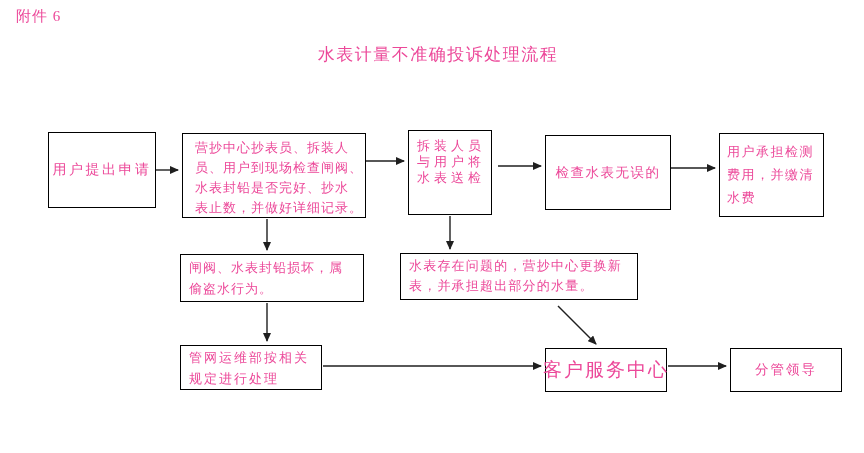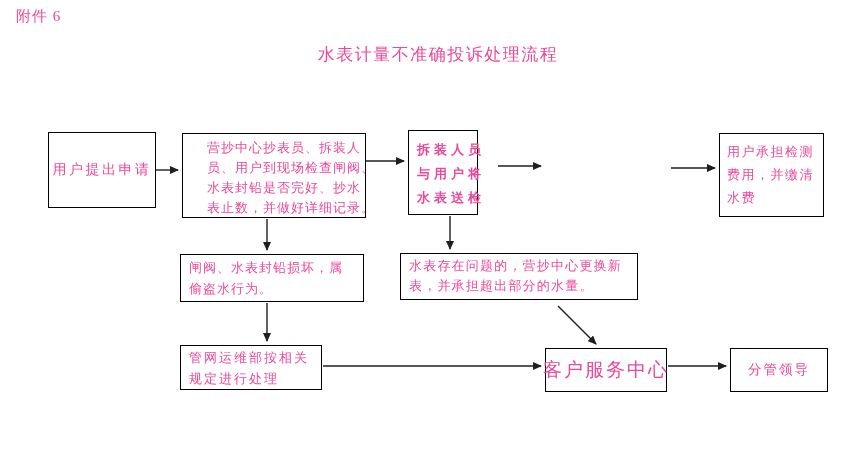--- a/index.html
+++ b/index.html
@@ -53,29 +53,29 @@
     display: flex;
     align-items: center;
     justify-content: center;
     white-space: nowrap;
   }
   .node.multi {
     white-space: pre;
   }
   
   .n-apply            { left: 48px;  top: 132px; width: 108px; height: 76px; letter-spacing: 2.5px; font-size: 14px; }
-  .n-site-check       { left: 182px; top: 133px; width: 184px; height: 85px; padding: 4px 0 0 24px; line-height: 20px; letter-spacing: 1px; }
-  .n-send-test        { left: 408px; top: 130px; width: 70px;  height: 85px; padding: 7px 0 0 8px; line-height: 24px; letter-spacing: 4px; font-weight: bold; }
+  .n-site-check       { left: 182px; top: 133px; width: 184px; height: 85px; padding: 4px 0 0 12px; line-height: 20px; letter-spacing: 1px; }
+  .n-send-test        { left: 408px; top: 130px; width: 84px;  height: 85px; padding: 7px 0 0 8px; line-height: 16px; letter-spacing: 4px; }
   .n-meter-ok         { left: 545px; top: 135px; width: 126px; height: 75px; letter-spacing: 1.5px; font-size: 13.5px; }
   .n-user-pay         { left: 719px; top: 133px; width: 105px; height: 84px; padding: 6px 0 0 7px; line-height: 23px; letter-spacing: 1.5px; }
   .n-seal-damaged     { left: 180px; top: 254px; width: 184px; height: 48px; padding: 2px 0 0 8px; line-height: 21px; letter-spacing: 1px; }
   .n-meter-problem    { left: 400px; top: 253px; width: 238px; height: 47px; padding: 2px 0 16px 8px; line-height: 20px; letter-spacing: 1.2px; }
   .n-pipeline-dept    { left: 180px; top: 345px; width: 142px; height: 45px; padding: 1px 0 16px 8px; line-height: 21px; letter-spacing: 2px; }
   .n-customer-service { left: 545px; top: 348px; width: 122px; height: 44px; letter-spacing: 2px; font-size: 19px; }
-  .n-leader           { left: 730px; top: 348px; width: 98px;  height: 44px; letter-spacing: 2px; font-size: 13.5px; }
+  .n-leader           { left: 730px; top: 348px; width: 112px;  height: 44px; letter-spacing: 2px; font-size: 13.5px; }
 </style>
 </head>
 <body>
 
 <div id="canvas">
 
   <div id="attachment">附件 6</div>
 
   <div id="title">水表计量不准确投诉处理流程</div>
 
@@ -98,20 +98,21 @@
   </svg>
 
   <div class="node center n-apply">用户提出申请</div>
   <div class="node multi  n-site-check">营抄中心抄表员、拆装人
 员、用户到现场检查闸阀、
 水表封铅是否完好、抄水
 表止数，并做好详细记录。</div>
   <div class="node multi  n-send-test">拆装人员
 与用户将
 水表送检</div>
+  <div class="node center n-meter-ok">检查水表无误的</div>
   <div class="node multi  n-user-pay">用户承担检测
 费用，并缴清
 水费</div>
   <div class="node multi  n-seal-damaged">闸阀、水表封铅损坏，属
 偷盗水行为。</div>
   <div class="node multi  n-meter-problem">水表存在问题的，营抄中心更换新
 表，并承担超出部分的水量。</div>
   <div class="node multi  n-pipeline-dept">管网运维部按相关
 规定进行处理</div>
   <div class="node center n-customer-service">客户服务中心</div>

